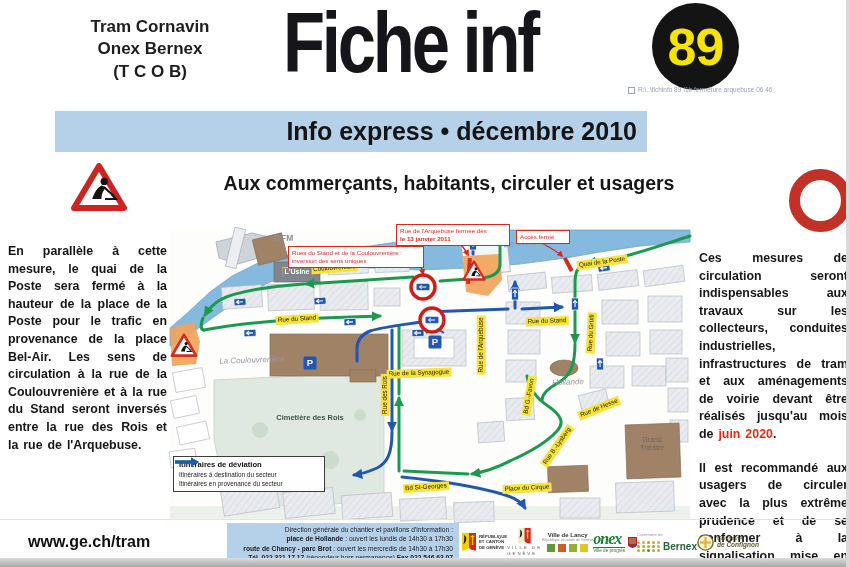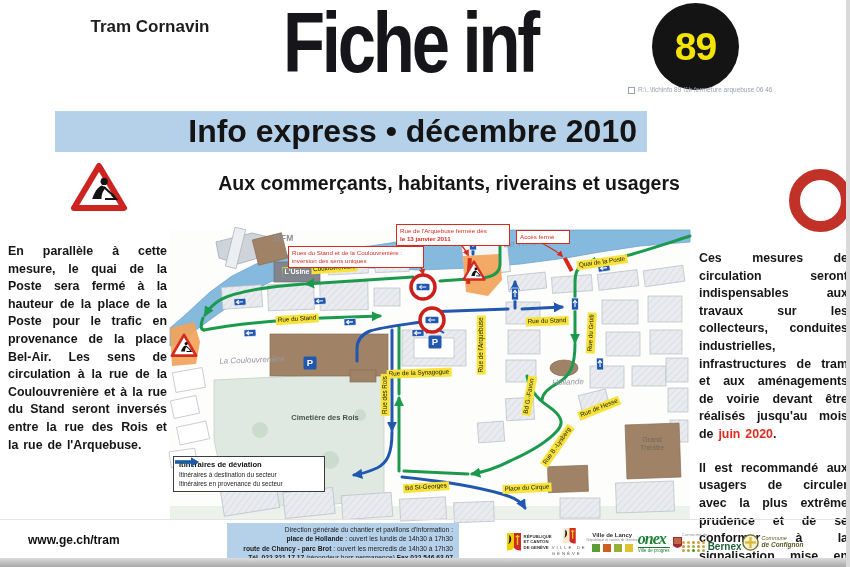--- a/index.html
+++ b/index.html
@@ -6,27 +6,27 @@
   #page{position:relative;width:850px;height:567px;background:#fff;overflow:hidden;
         font-family:"Liberation Sans",sans-serif;color:#111;}
   
   #tcob{position:absolute;left:55px;top:16px;width:190px;text-align:center;
         font-weight:bold;font-size:17px;line-height:1.32;color:#1d1d1d;}
   #masthead{position:absolute;left:283px;top:-10px;height:104px;
         font-size:86px;font-weight:bold;letter-spacing:-4px;color:#16161a;
         transform:scaleX(.80);transform-origin:left center;white-space:nowrap;line-height:104px;}
   #issue-circle{position:absolute;left:652px;top:3px;width:87px;height:87px;border-radius:50%;
         background:#141414;display:flex;align-items:center;justify-content:center;}
-  #issue-circle span{color:#f4e400;font-size:39px;font-weight:bold;letter-spacing:-1px;}
+  #issue-circle span{color:#f4e400;font-size:52px;font-weight:bold;letter-spacing:-1px;}
   #file-ref{position:absolute;left:628px;top:86px;font-size:6.5px;color:#97a2b4;white-space:nowrap;}
   #file-ref .sq{display:inline-block;width:5px;height:5px;border:1px solid #97a2b4;margin-right:3px;vertical-align:middle;}
   
   #banner{position:absolute;left:55px;top:111px;width:592px;height:41px;background:#b5d1ea;
         text-align:right;padding-right:10px;box-sizing:border-box;}
-  #banner span{font-size:32px;font-weight:bold;line-height:41px;color:#141414;}
+  #banner span{font-size:25px;font-weight:bold;line-height:41px;color:#141414;}
   
   #headline{position:absolute;left:135px;top:171px;width:628px;text-align:center;
         font-size:19.5px;font-weight:bold;line-height:1.3;color:#161616;}
   #warn-large{position:absolute;left:69px;top:163px;}
   #red-ring{position:absolute;left:789px;top:169px;width:41px;height:41px;border:11px solid #c23128;border-radius:50%;background:#fff;}
   
   .col{position:absolute;font-weight:bold;font-size:12.4px;line-height:1.42;
         text-align:justify;color:#161616;word-spacing:1.5px;}
   #left-col{left:8px;top:243px;width:159px;}
   #right-col{left:699px;top:250px;width:149px;}
@@ -48,26 +48,26 @@
   .notice{position:absolute;background:#fff;border:1.2px solid #d42b1f;color:#d42b1f;
         font-size:6.2px;line-height:1.3;padding:2px 3px;}
   .notice .b2{font-weight:bold;}
   #legend{position:absolute;left:3px;top:226px;width:152px;background:#fff;border:1.5px solid #3c3c3c;
         padding:3px 5px 4px 5px;box-sizing:border-box;}
   #legend .lg-title{font-size:7.6px;font-weight:bold;color:#111;margin-bottom:2px;}
   .lg-row{display:flex;align-items:center;gap:4px;margin-top:2px;}
   .lg-row span{font-size:6.4px;color:#222;}
   
   #footer-rule{position:absolute;left:0;top:519px;width:850px;border-top:1px solid #e3e3e3;}
-  #site{position:absolute;left:28px;top:533px;font-size:12px;font-weight:bold;color:#101010;}
+  #site{position:absolute;left:28px;top:533px;font-size:16px;font-weight:bold;color:#101010;}
   #contact{position:absolute;left:227px;top:523px;width:232px;background:#b5d1ea;
         font-size:6.7px;line-height:1.38;text-align:right;padding:2px 6px;box-sizing:border-box;color:#1c1c1c;}
   #contact b{font-weight:bold;}
   #logos{position:absolute;left:462px;top:522px;width:386px;height:40px;display:flex;
-        align-items:center;justify-content:center;}
+        align-items:center;justify-content:flex-start;}
   .logo{display:flex;align-items:center;gap:3px;}
   .tiny{font-size:4.3px;color:#444;line-height:1.25;}
   .lancy-sq{display:flex;gap:3px;margin-top:1px;}
   .lancy-sq i{width:8px;height:8px;display:block;}
   #onex-name{font-family:"Liberation Serif",serif;font-style:italic;font-weight:bold;
         font-size:16px;color:#1c7f35;letter-spacing:-1px;line-height:1;}
   #onex-tag{font-size:4.6px;color:#1c7f35;border-top:1px solid #1c7f35;}
   #bernex-name{font-size:10px;font-weight:bold;color:#20643a;line-height:1;}
   .dotgrid{display:grid;grid-template-columns:repeat(5,4px);grid-gap:1px;}
   .dotgrid i{width:3px;height:3px;border-radius:50%;display:block;}
@@ -76,39 +76,41 @@
   #edge-b{position:absolute;left:0;top:558px;width:850px;height:9px;background:linear-gradient(#dcdcdc,#a8a8a8);}
   #edge-r{position:absolute;left:846px;top:0;width:4px;height:567px;background:#d9d9d9;}
 </style>
 </head>
 <body>
 
 <div id="page">
 
   <div id="tcob">
     <div>Tram Cornavin</div>
+    <div>Onex Bernex</div>
+    <div>(T C O B)</div>
   </div>
   <div id="masthead">Fiche inf</div>
   <div id="issue-circle">
     <span>89</span>
   </div>
   <div id="file-ref"><span class="sq"></span><span>R:\..\fichinfo 89 I1b fermeture arquebuse 06 46</span></div>
 
   <div id="banner">
     <span>Info express • décembre 2010</span>
   </div>
 
   <svg id="warn-large" width="60" height="56" viewBox="-15 -13 30 28">
     <path d="M 0,-11.5 L 12.5,9.5 L -12.5,9.5 Z" fill="#fff" stroke="#cc2420" stroke-width="3" stroke-linejoin="round"></path>
     <circle cx="2.6" cy="-3.8" r="1.8" fill="#141414"></circle>
     <path d="M 1.4,-1.8 C -0.8,-0.8 -2.2,1.4 -3.4,5 L 1.2,5 C 1.2,2.4 2.2,0.4 3.6,-0.8 Z" fill="#141414"></path>
     <path d="M 2.4,-1 L 7.6,3.6 M 3,5 L 8.4,5 L 6.4,2.8" stroke="#141414" stroke-width="1.1" fill="none"></path>
   </svg>
   <div id="headline">
-    <div>Aux commerçants, habitants, riverains et usagers</div>
+    <div>Aux commerçants, habitants, circuler et usagers</div>
   </div>
   <div id="red-ring"></div>
 
   <div id="left-col" class="col">
     <p>En parallèle à cette mesure, le quai de la Poste sera fermé à la hauteur de la place de la Poste pour le trafic en provenance de la place Bel-Air. Les sens de circulation à la rue de la Coulouvrenière et à la rue du Stand seront inversés entre la rue des Rois et la rue de l'Arquebuse.</p>
   </div>
 
   <div id="right-col" class="col">
     <p><span>Ces mesures de circulation seront indispensables aux travaux sur les collecteurs, conduites industrielles, infrastructures de tram et aux aménagements de voirie devant être réalisés jusqu'au mois de </span><span class="red-em">juin 2020</span><span>.</span></p>
     <p>Il est recommandé aux usagers de circuler avec la plus extrême prudence et de se conformer à la signalisation mise en place pour la circonstance.</p>
@@ -296,21 +298,21 @@
         <span class="street-lbl" style="position: absolute; left: 215px; top: 165px; transform: translate(-50%, -50%) rotate(-90deg);">Rue des Rois</span>
         <span class="street-lbl" style="position: absolute; left: 359px; top: 166px; transform: translate(-50%, -50%) rotate(-80deg);">Bd G.-Favon</span>
         <span class="street-lbl" style="position: absolute; left: 429px; top: 178px; transform: translate(-50%, -50%) rotate(-22deg);">Rue de Hesse</span>
         <span class="street-lbl" style="position: absolute; left: 387px; top: 216px; transform: translate(-50%, -50%) rotate(-55deg);">Rue B.-Lysberg</span>
         <span class="street-lbl" style="position: absolute; left: 256px; top: 257px; transform: translate(-50%, -50%) rotate(-4deg);">Bd St-Georges</span>
         <span class="street-lbl" style="position: absolute; left: 357px; top: 258px; transform: translate(-50%, -50%) rotate(-3deg);">Place du Cirque</span>
         <span class="area-lbl lbl-bfm" style="position: absolute; left: 114px; top: 9px; transform: translate(-50%, -50%) rotate(0deg);">BFM</span>
         <span class="area-lbl lbl-river" style="position: absolute; left: 356px; top: 13px; transform: translate(-50%, -50%) rotate(-4deg);">Le Rhône</span>
         <span class="area-lbl lbl-usine" style="position: absolute; left: 127px; top: 42px; transform: translate(-50%, -50%) rotate(0deg);">L'Usine</span>
         <span class="area-lbl lbl-area" style="position: absolute; left: 82px; top: 131px; transform: translate(-50%, -50%) rotate(-2deg);">La Coulouvrenière</span>
-        <span class="area-lbl lbl-cem" style="position: absolute; left: 140px; top: 188px; transform: translate(-50%, -50%) rotate(0deg); margin-left: 15px;">Cimetière des Rois</span>
+        <span class="area-lbl lbl-cem" style="position: absolute; left: 140px; top: 188px; transform: translate(-50%, -50%) rotate(0deg);">Cimetière des Rois</span>
         <span class="area-lbl lbl-area" style="position: absolute; left: 398px; top: 153px; transform: translate(-50%, -50%) rotate(-2deg);">Hollande</span>
         <span class="area-lbl lbl-gt" style="position: absolute; left: 482px; top: 214px; transform: translate(-50%, -50%) rotate(0deg);">Grand
 Théâtre</span>
         <div class="notice" style="left: 118px; top: 16px; width: 128px;">
           <div>Rues du Stand et de la Coulouvrenière :</div>
           <div>inversion des sens uniques</div>
         </div>
         <div class="notice" style="left: 226px; top: -6px; width: 106px;">
           <div>Rue de l'Arquebuse fermée dès</div>
           <div class="b2">le 13 janvier 2011</div>

